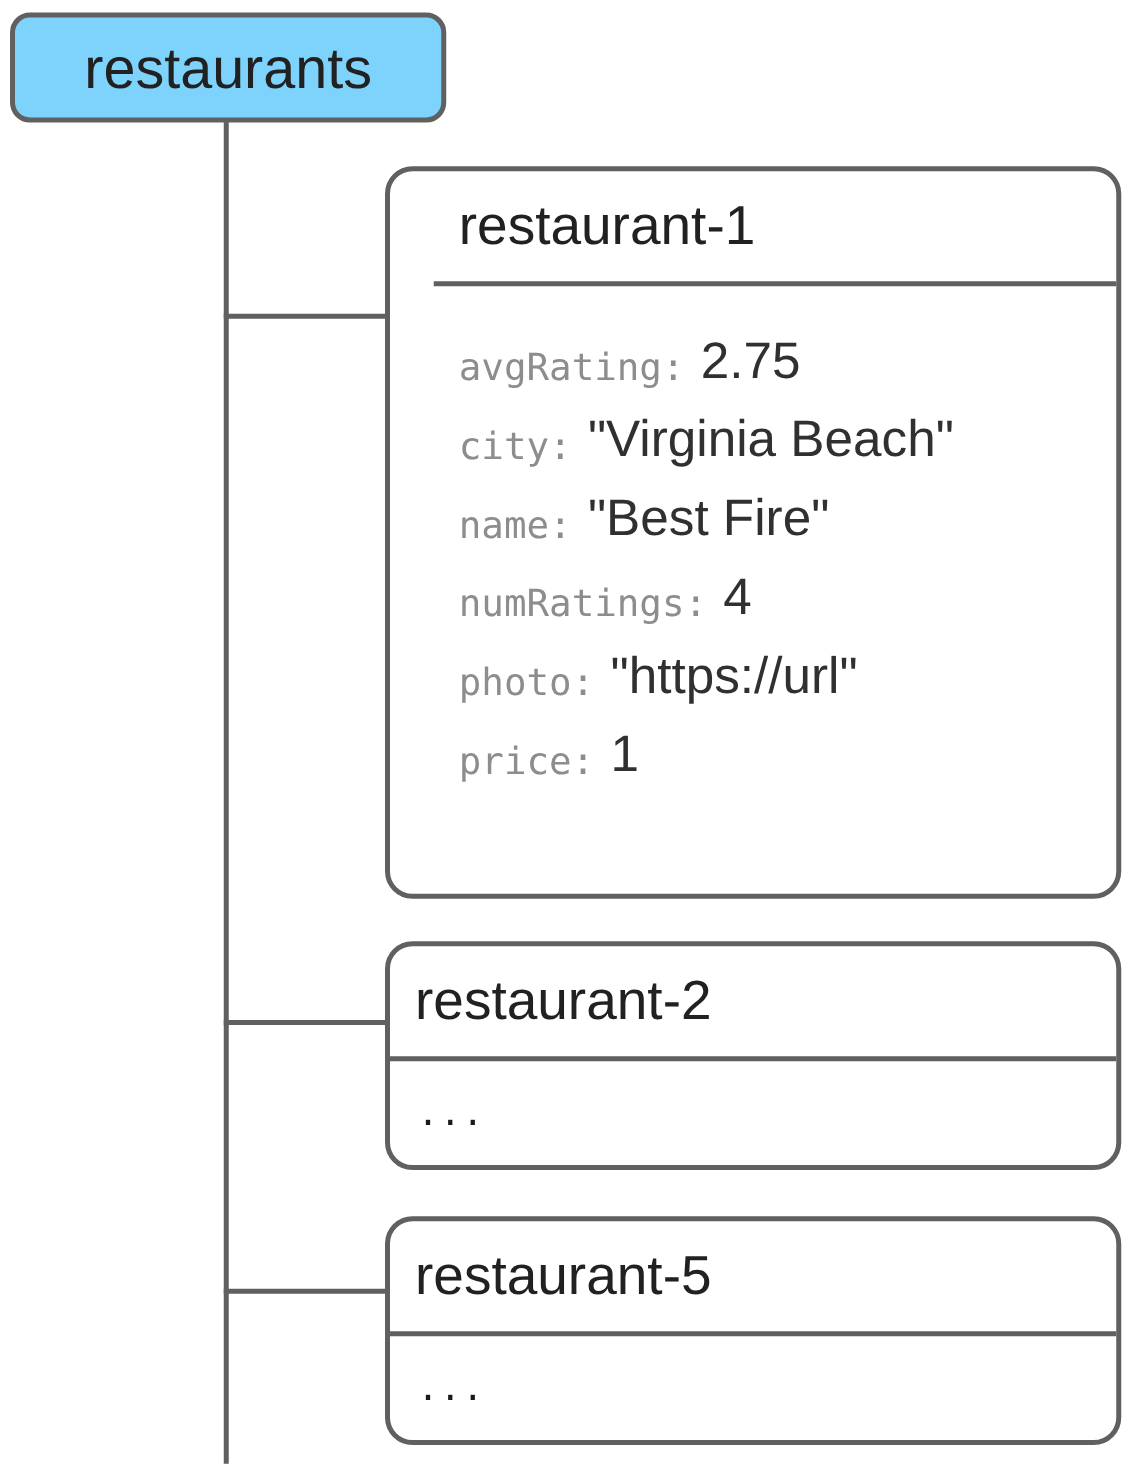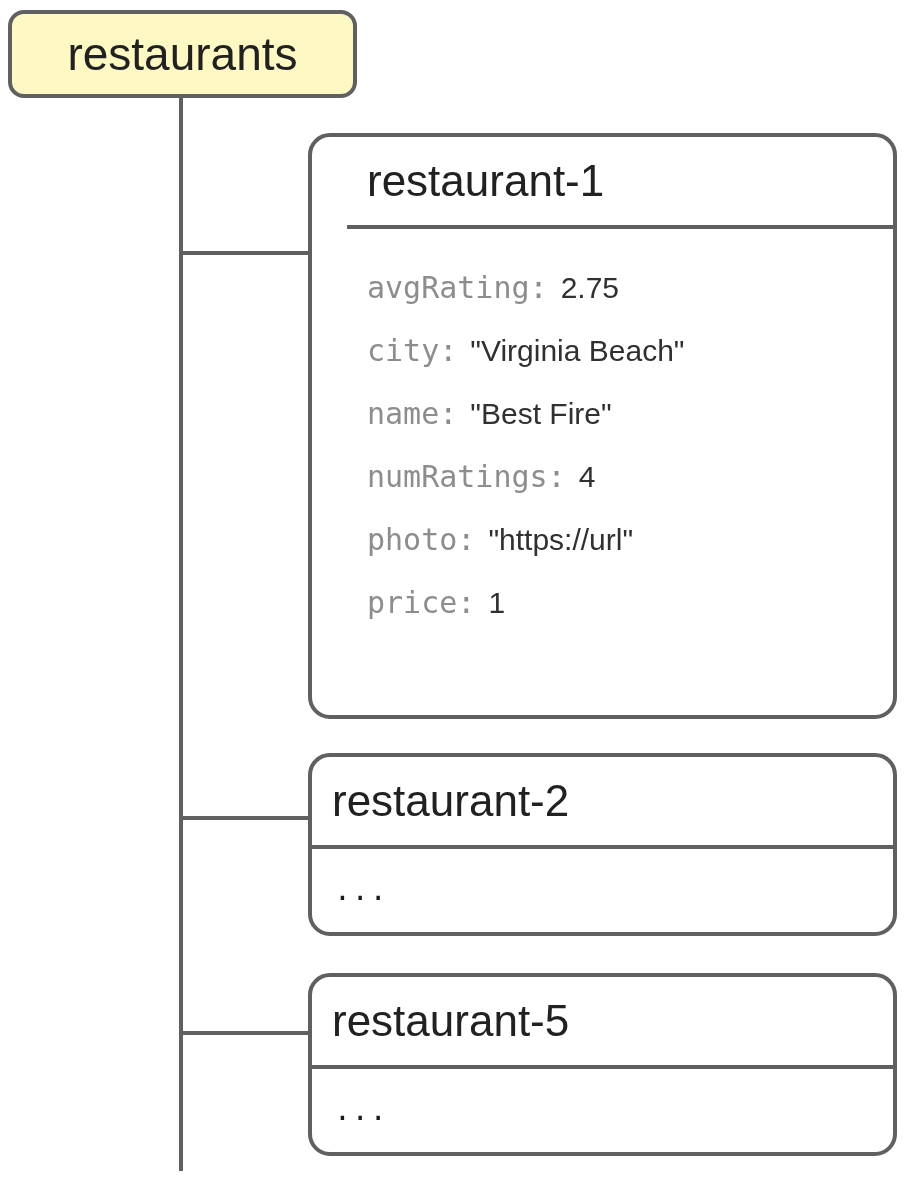--- a/index.html
+++ b/index.html
@@ -18,21 +18,21 @@
   .b2 { top: 816px; }
   .b3 { top: 1031px; }
 
   .root-box {
     position: absolute;
     left: 8px; top: 10px;
     width: 349px; height: 88px;
     box-sizing: border-box;
     border: 4px solid #606060;
     border-radius: 16px;
-    background: #fef9c3;
+    background: #7dd3fc;
     display: flex;
     align-items: center;
     justify-content: center;
     font-size: 46px;
     color: #212121;
   }
 
   .doc-box {
     position: absolute;
     left: 308px;
@@ -57,33 +57,33 @@
     color: #212121;
     white-space: nowrap;
   }
   .doc-body {
     box-sizing: border-box;
     padding: 20px 0 0 20px;
   }
   .field-row {
     height: 63px;
     display: flex;
-    align-items: center;
+    align-items: flex-end;
     padding-top: 14px;
     box-sizing: border-box;
     white-space: nowrap;
   }
   .fkey {
     font-family: "DejaVu Sans Mono", monospace;
     font-size: 30px;
     color: #8d8d8d;
   }
   .fval {
     font-family: "Liberation Sans", sans-serif;
-    font-size: 30px;
+    font-size: 41px;
     color: #303030;
     margin-left: 13px;
   }
   .ellipsis-body {
     box-sizing: border-box;
     height: 83px;
     display: flex;
     align-items: center;
     padding-left: 22px;
     font-family: "DejaVu Sans Mono", monospace;

